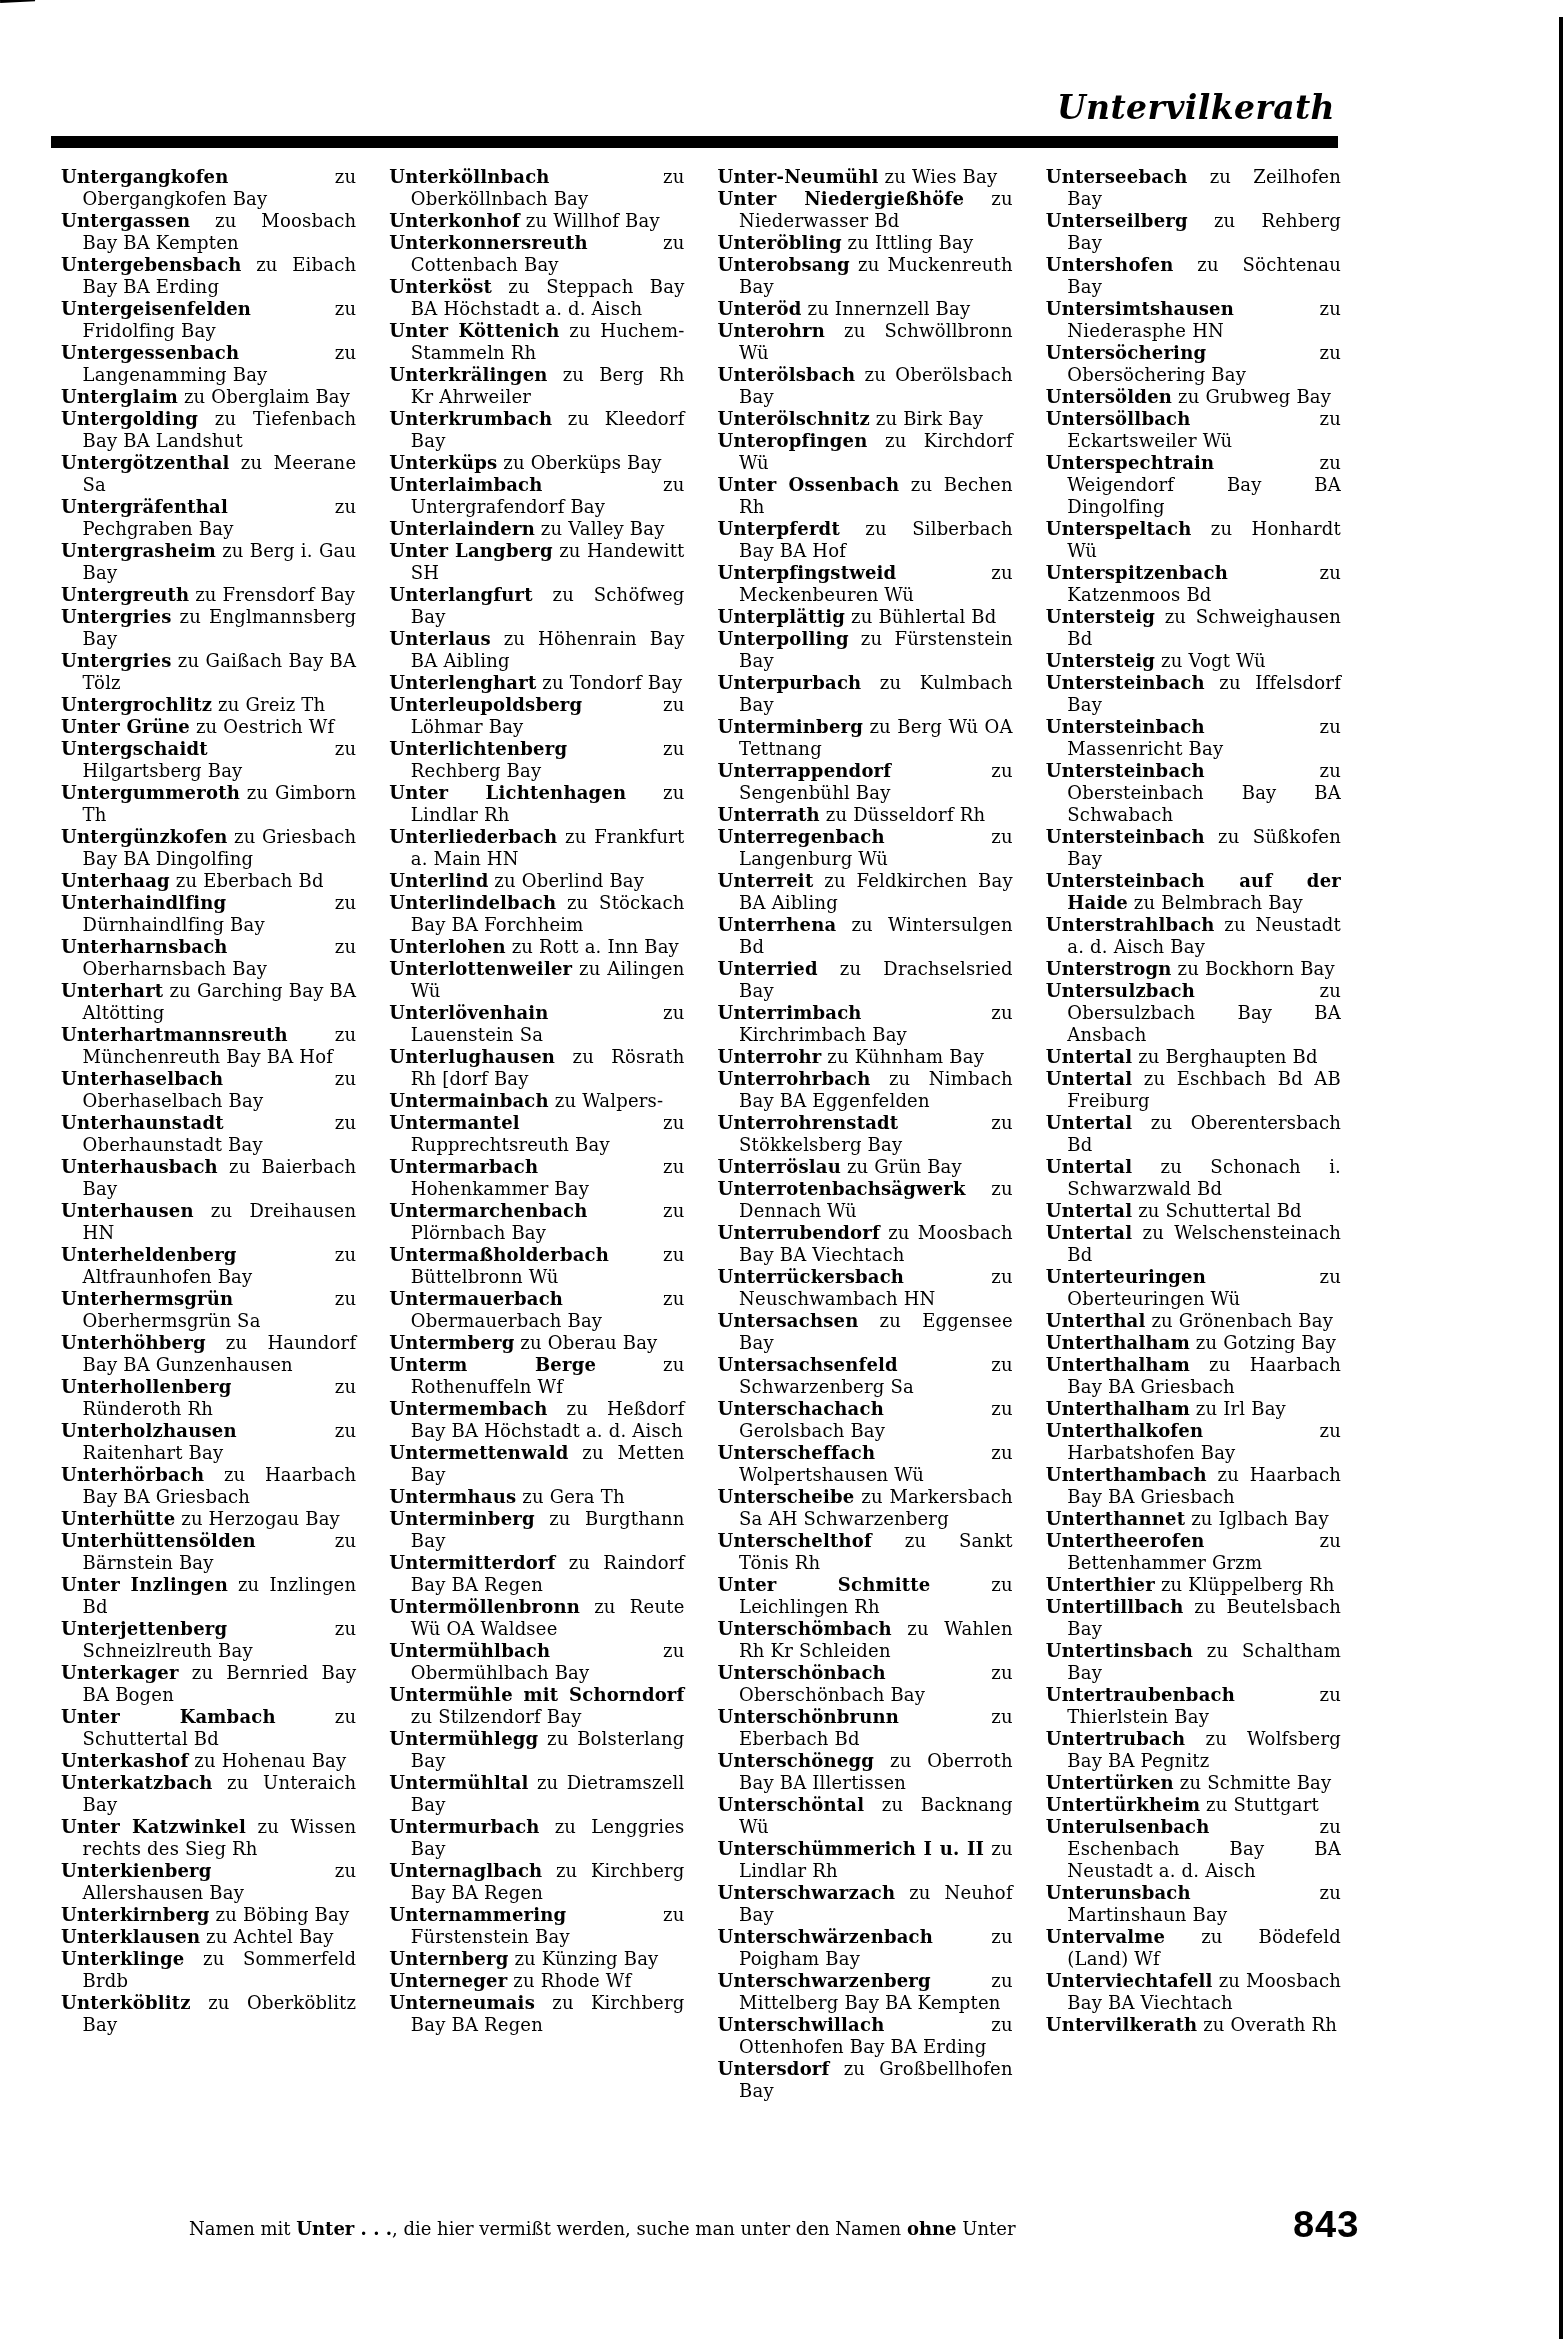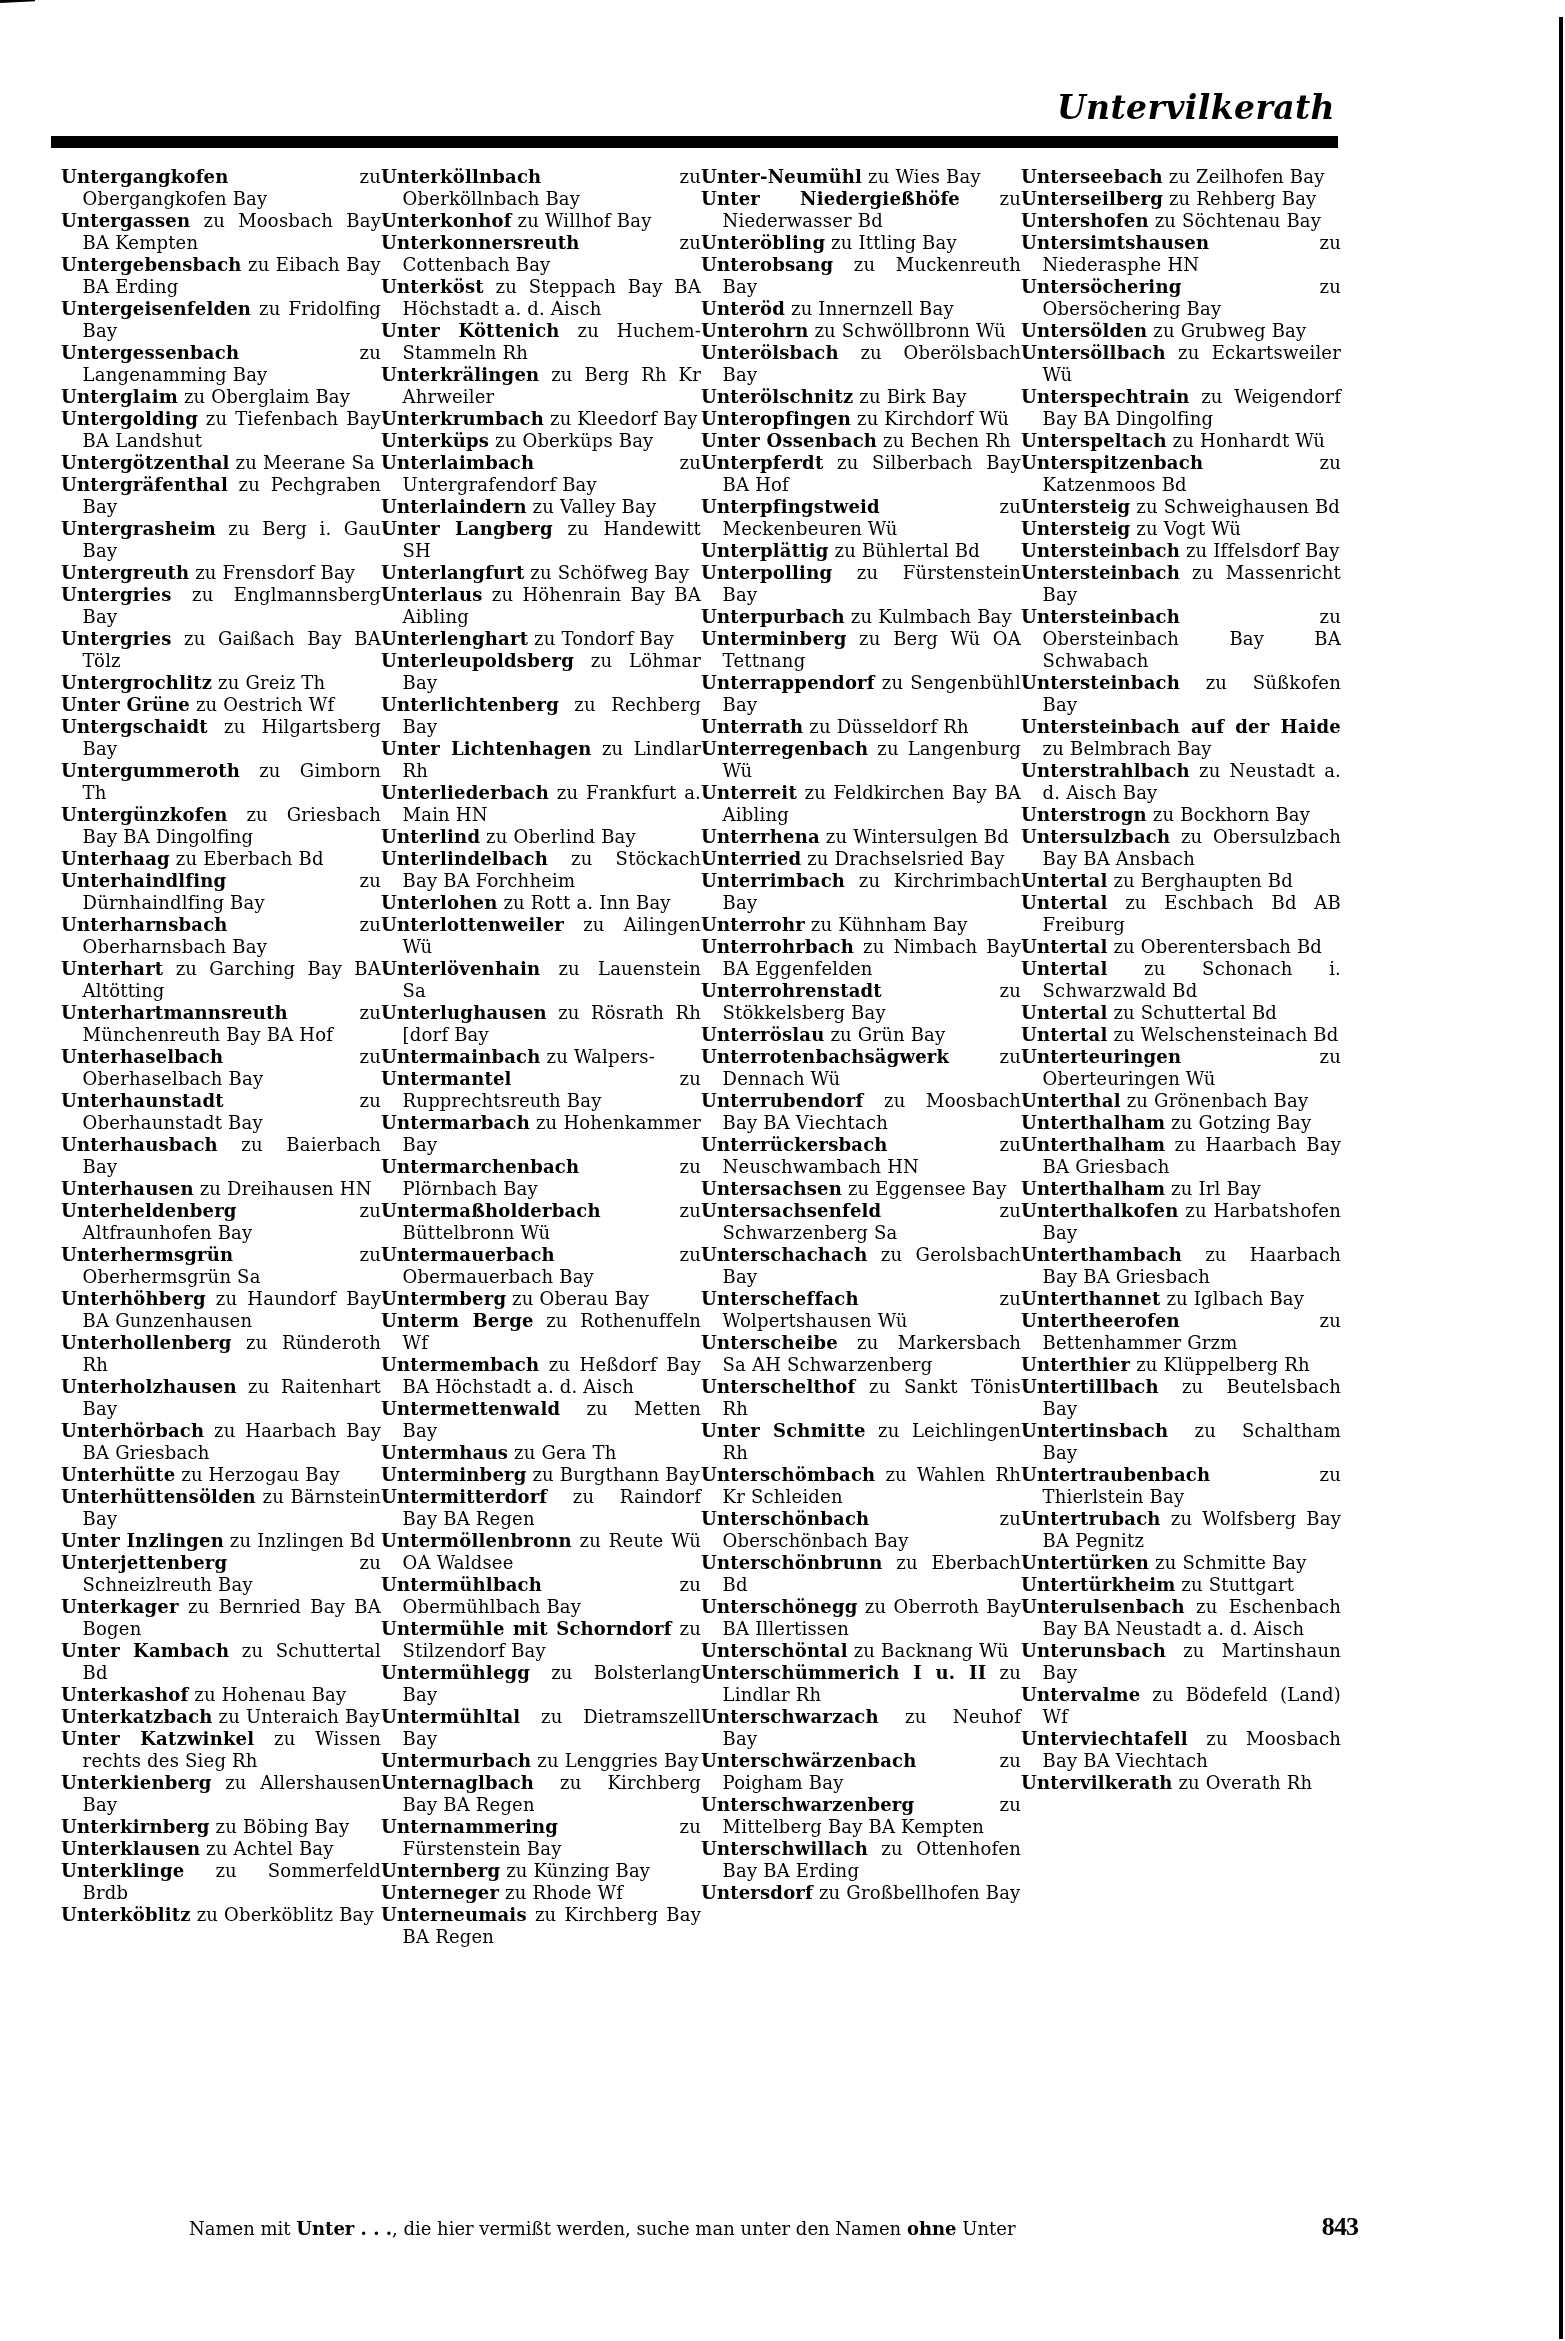--- a/index.html
+++ b/index.html
@@ -23,42 +23,42 @@
     position: absolute; right: 0; top: 0;
     font-family: "DejaVu Serif", serif; font-weight: bold; font-style: italic;
     font-size: 33px; letter-spacing: 0.4px; line-height: 43px;
   }
   .header-rule {
     position: absolute; left: 51px; top: 136px; width: 1287px; height: 11.6px;
     background: #000;
   }
   .columns {
     position: absolute; left: 61px; top: 166px; width: 1280px; height: 1990px;
-    display: grid; grid-template-columns: repeat(4, 1fr); 
+    display: grid; grid-template-columns: repeat(4, 1fr); column-gap: 33px;
   }
   .col { display: flex; flex-direction: column; }
   .entry {
     font-size: 18px; line-height: 22px; text-align: justify;
     padding-left: 21.6px; text-indent: -21.6px; margin: 0;
     letter-spacing: 0.2px;
   }
   .entry .head { font-weight: bold; font-family: "DejaVu Serif", serif; }
   .entry .rest { }
   .footer {
     position: absolute; left: 189px; top: 2204px; width: 1161px; height: 50px;
   }
   .footnote {
     position: absolute; left: 0; top: 11.6px;
     font-size: 18px; line-height: 25px;
   }
   .footnote b { font-weight: bold; }
   .page-number {
     position: absolute; right: -8.3px; top: 0;
-    font-family: Liberation Serif, serif; font-weight: bold;
-    font-size: 26px; line-height: 45px; letter-spacing: -0.8px;
+    font-family: Liberation Mono, monospace; font-weight: bold;
+    font-size: 38px; line-height: 45px; letter-spacing: -0.8px;
   }
 </style>
 </head>
 <body>
 
 <div class="scan-corner"></div>
 <div class="scan-edge"></div>
 
 <header class="page-header">
   <div class="running-head">Untervilkerath</div>

